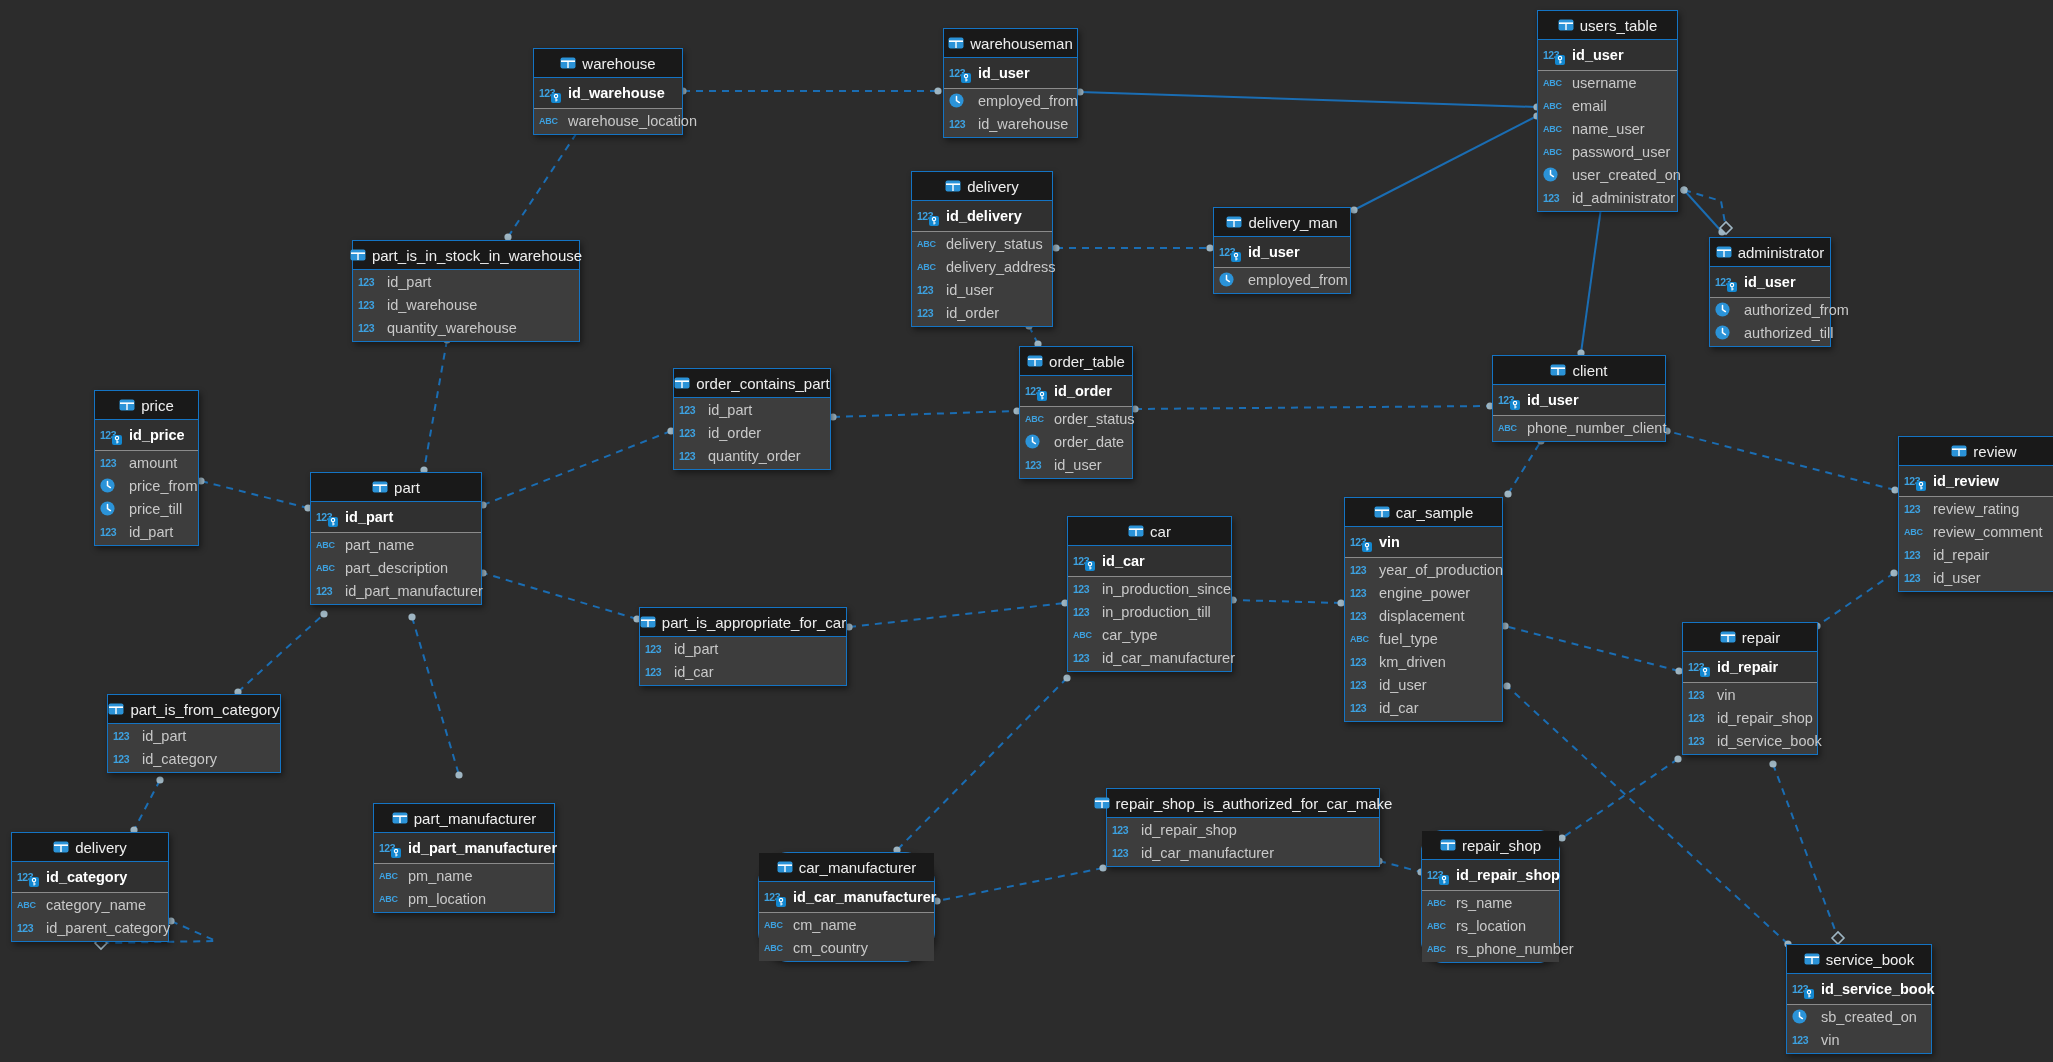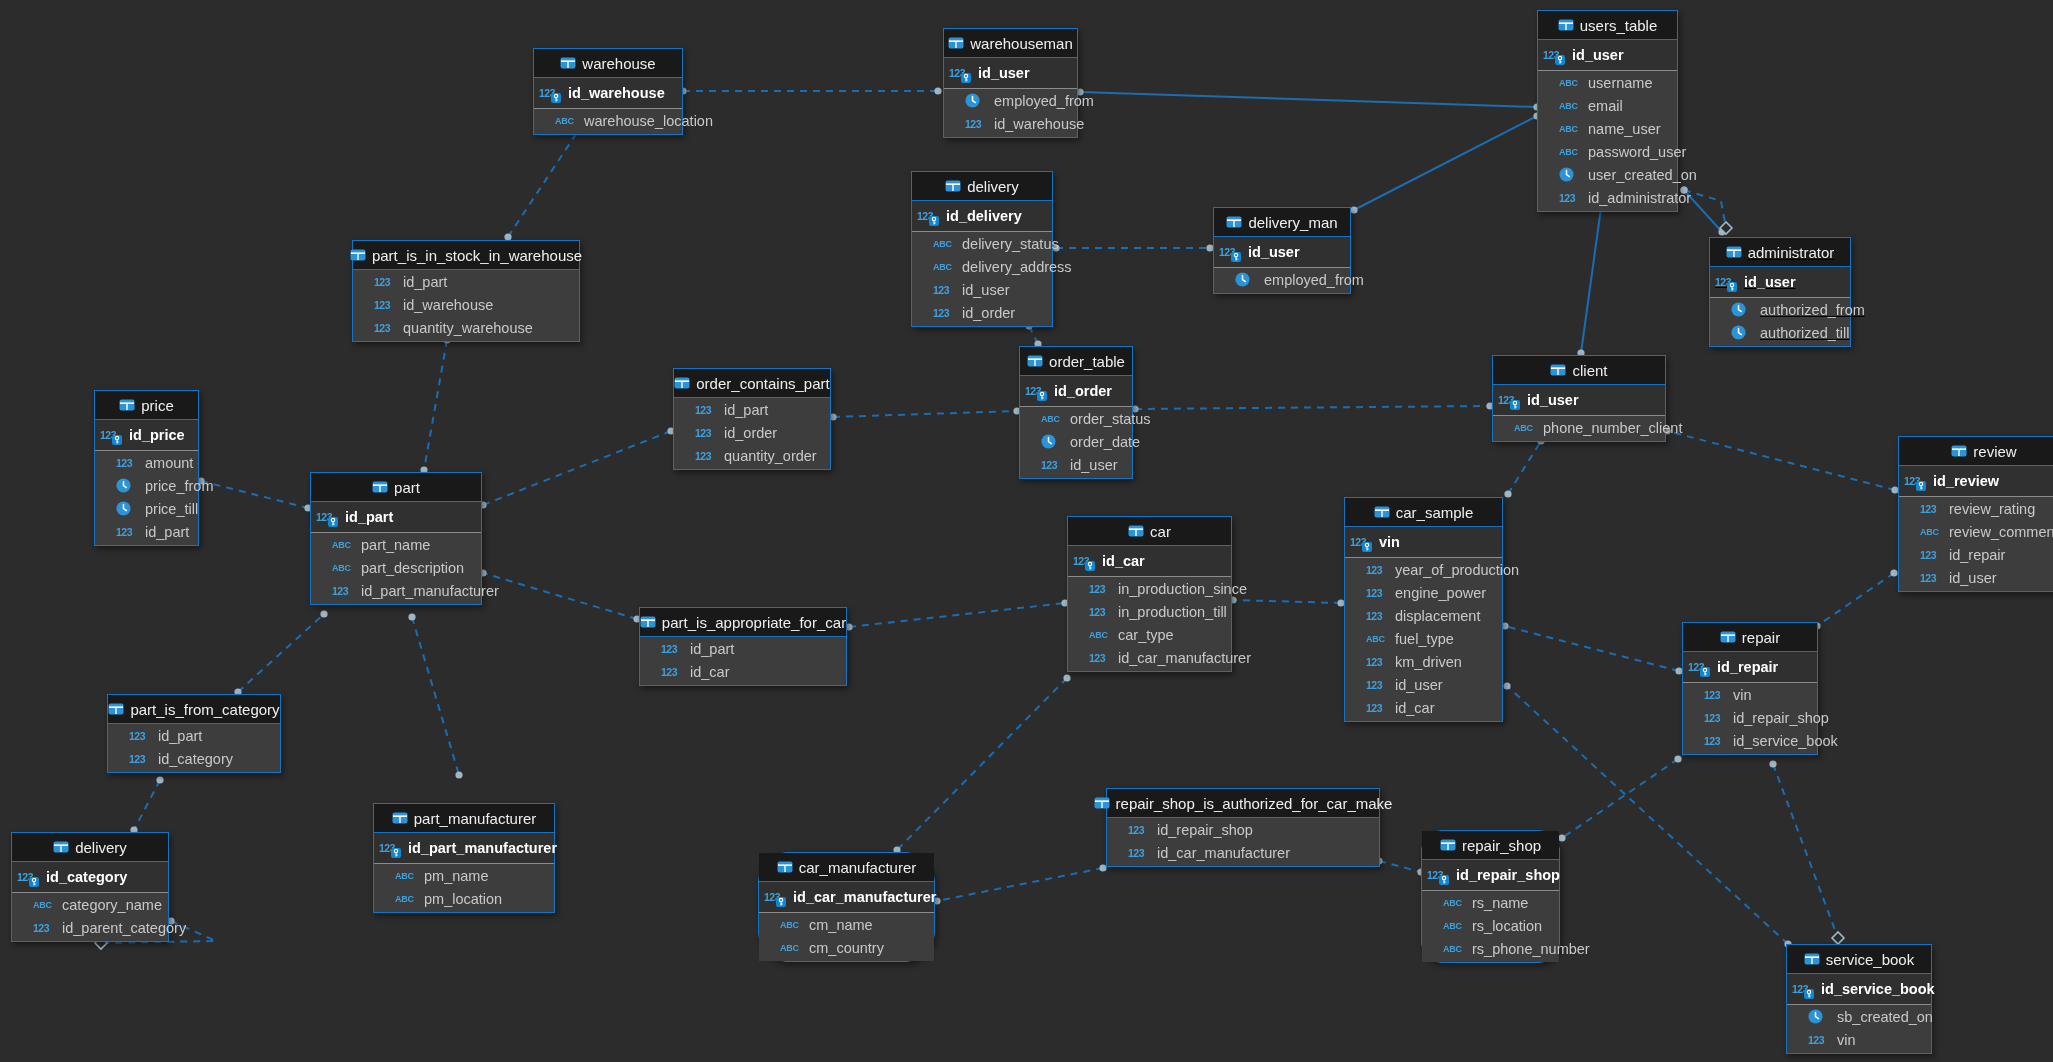--- a/index.html
+++ b/index.html
@@ -5,21 +5,21 @@
   html,body{margin:0;padding:0;background:#2c2c2c;}
   #stage{position:relative;width:2053px;height:1062px;background:#2c2c2c;overflow:hidden;
          font-family:"Liberation Sans","DejaVu Sans",sans-serif;}
   #wires{position:absolute;left:0;top:0;width:2053px;height:1062px;}
   .erd-table{position:absolute;border:1px solid #1474c4;background:#e5e5e5;
              box-shadow:2px 3px 6px rgba(0,0,0,.45);box-sizing:border-box;}
   .thead{height:28px;background:#191919;border-bottom:1px solid #1474c4;
          display:flex;align-items:center;justify-content:center;gap:6px;}
   .ttitle{color:#efefef;font-size:15px;white-space:nowrap;}
   .pksec{background:#303030;border-bottom:1px solid #8b8b8b;}
-  .colsec{background:#3d3d3d;padding-bottom:2px;padding-left:16px;}
+  .colsec{background:#3d3d3d;padding-bottom:2px;}
   .row{display:flex;align-items:center;gap:5px;padding:0 5px;white-space:nowrap;}
   .pksec .row{height:30px;}
   .colsec .row{height:23px;}
   .fname{color:#c9c9c9;font-size:14.5px;}
   .pksec .fname{color:#ffffff;font-weight:bold;}
   .ticon{display:inline-flex;align-items:center;justify-content:flex-start;
          width:24px;flex:0 0 24px;position:relative;}
   .num{color:#3da1e0;font-size:10.5px;letter-spacing:-0.5px;font-weight:600;}
   .abc{color:#3da1e0;font-size:9px;letter-spacing:-0.3px;font-weight:bold;}
   .keybadge{position:absolute;right:2px;bottom:-4px;width:10px;height:10px;}
@@ -344,21 +344,21 @@
           <span class="ticon">
             <svg width="15" height="15" viewBox="0 0 14 14">
               <circle cx="7" cy="7" r="6.6" fill="#2b93d8"></circle>
               <path d="M7 3.3 V7 L9.7 8.9" stroke="#ffffff" stroke-width="1.4" fill="none" stroke-linecap="round"></path>
             </svg>
           </span>
           <span class="fname">employed_from</span>
         </div>
       </div>
     </div>
-    <div class="erd-table" style="left: 1709px; top: 237px; width: 142px; text-decoration: underline;">
+    <div class="erd-table" style="left: 1709px; top: 237px; width: 122px;">
       <div class="thead">
         <span style="display: inline-flex;">
           <svg width="16" height="12" viewBox="0 0 16 12">
             <rect x="0.5" y="0.5" width="15" height="11" rx="2" fill="#2b93d8"></rect>
             <line x1="1" y1="4.2" x2="15" y2="4.2" stroke="#fff" stroke-width="1.6"></line>
             <line x1="8" y1="4.2" x2="8" y2="11" stroke="#fff" stroke-width="1.4"></line>
           </svg>
         </span>
         <span class="ttitle">administrator</span>
       </div>

